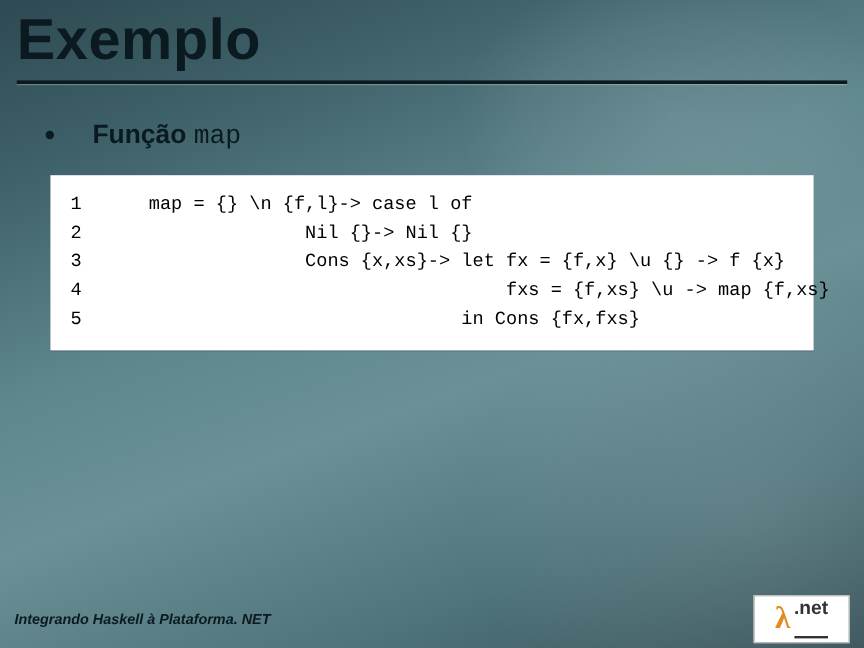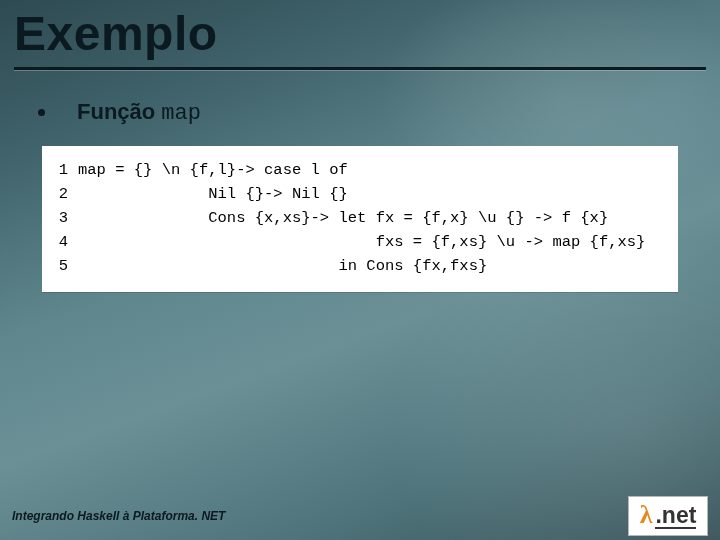--- a/index.html
+++ b/index.html
@@ -56,21 +56,21 @@
     line-height: 1.55;
     white-space: pre;
   }
   .lineno {
     width: 22px;
     text-align: right;
     padding-right: 10px;
     flex: 0 0 auto;
     color: #000;
   }
-  .codetext { flex: 1 1 auto; }
+  .codetext { flex: 1 1 auto; margin-left: 46px; }
   .footer {
     position: absolute;
     left: 0; right: 0; bottom: 0;
     height: 42px;
     display: flex;
     align-items: center;
     justify-content: space-between;
     padding: 0 12px 6px 12px;
   }
   .footer-text {
@@ -92,26 +92,26 @@
   .lambda {
     font-family: Georgia, "Times New Roman", serif;
     font-size: 26px;
     line-height: 1;
     color: #e48a1e;
     font-weight: 700;
     transform: translateY(-1px);
   }
   .dotnet {
     font-family: Arial, sans-serif;
-    font-size: 23px;
+    font-size: 16px;
     font-weight: 700;
     color: #333;
     border-bottom: 2px solid #333;
     line-height: 1.05;
-    padding-bottom: 0;
+    padding-bottom: 14px;
   }
 </style>
 </head>
 <body>
 
 <div class="title-wrap">
   <div class="title">Exemplo</div>
   <div class="rule"></div>
 </div>
 

